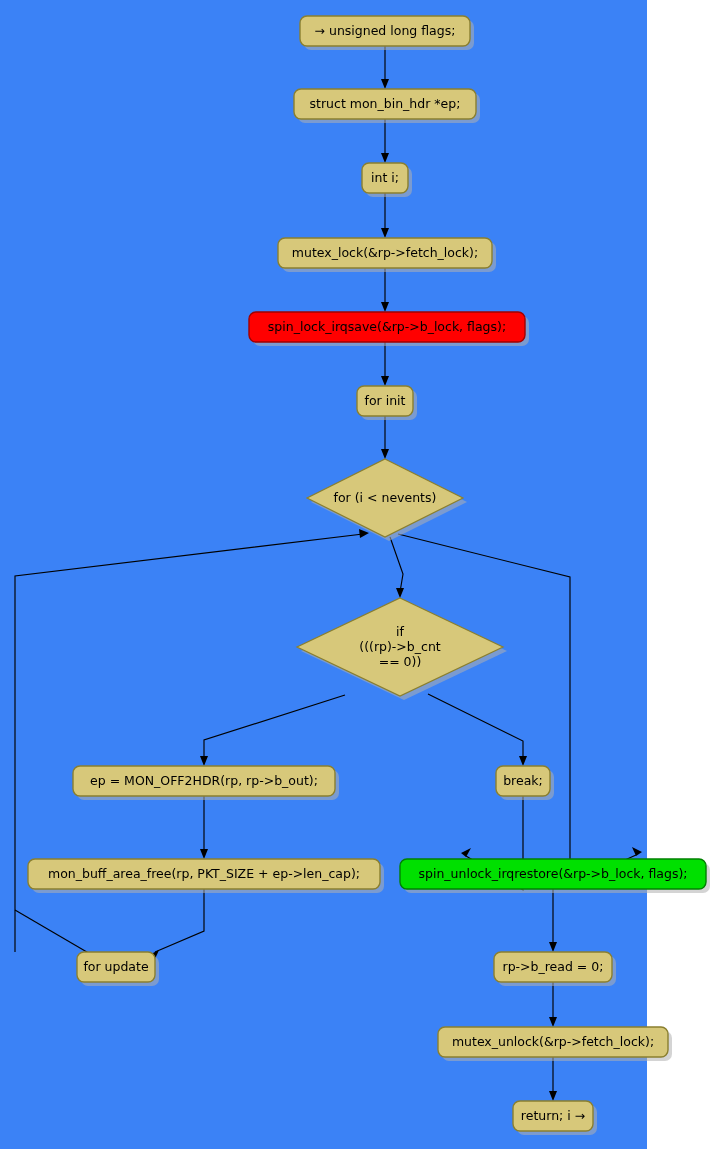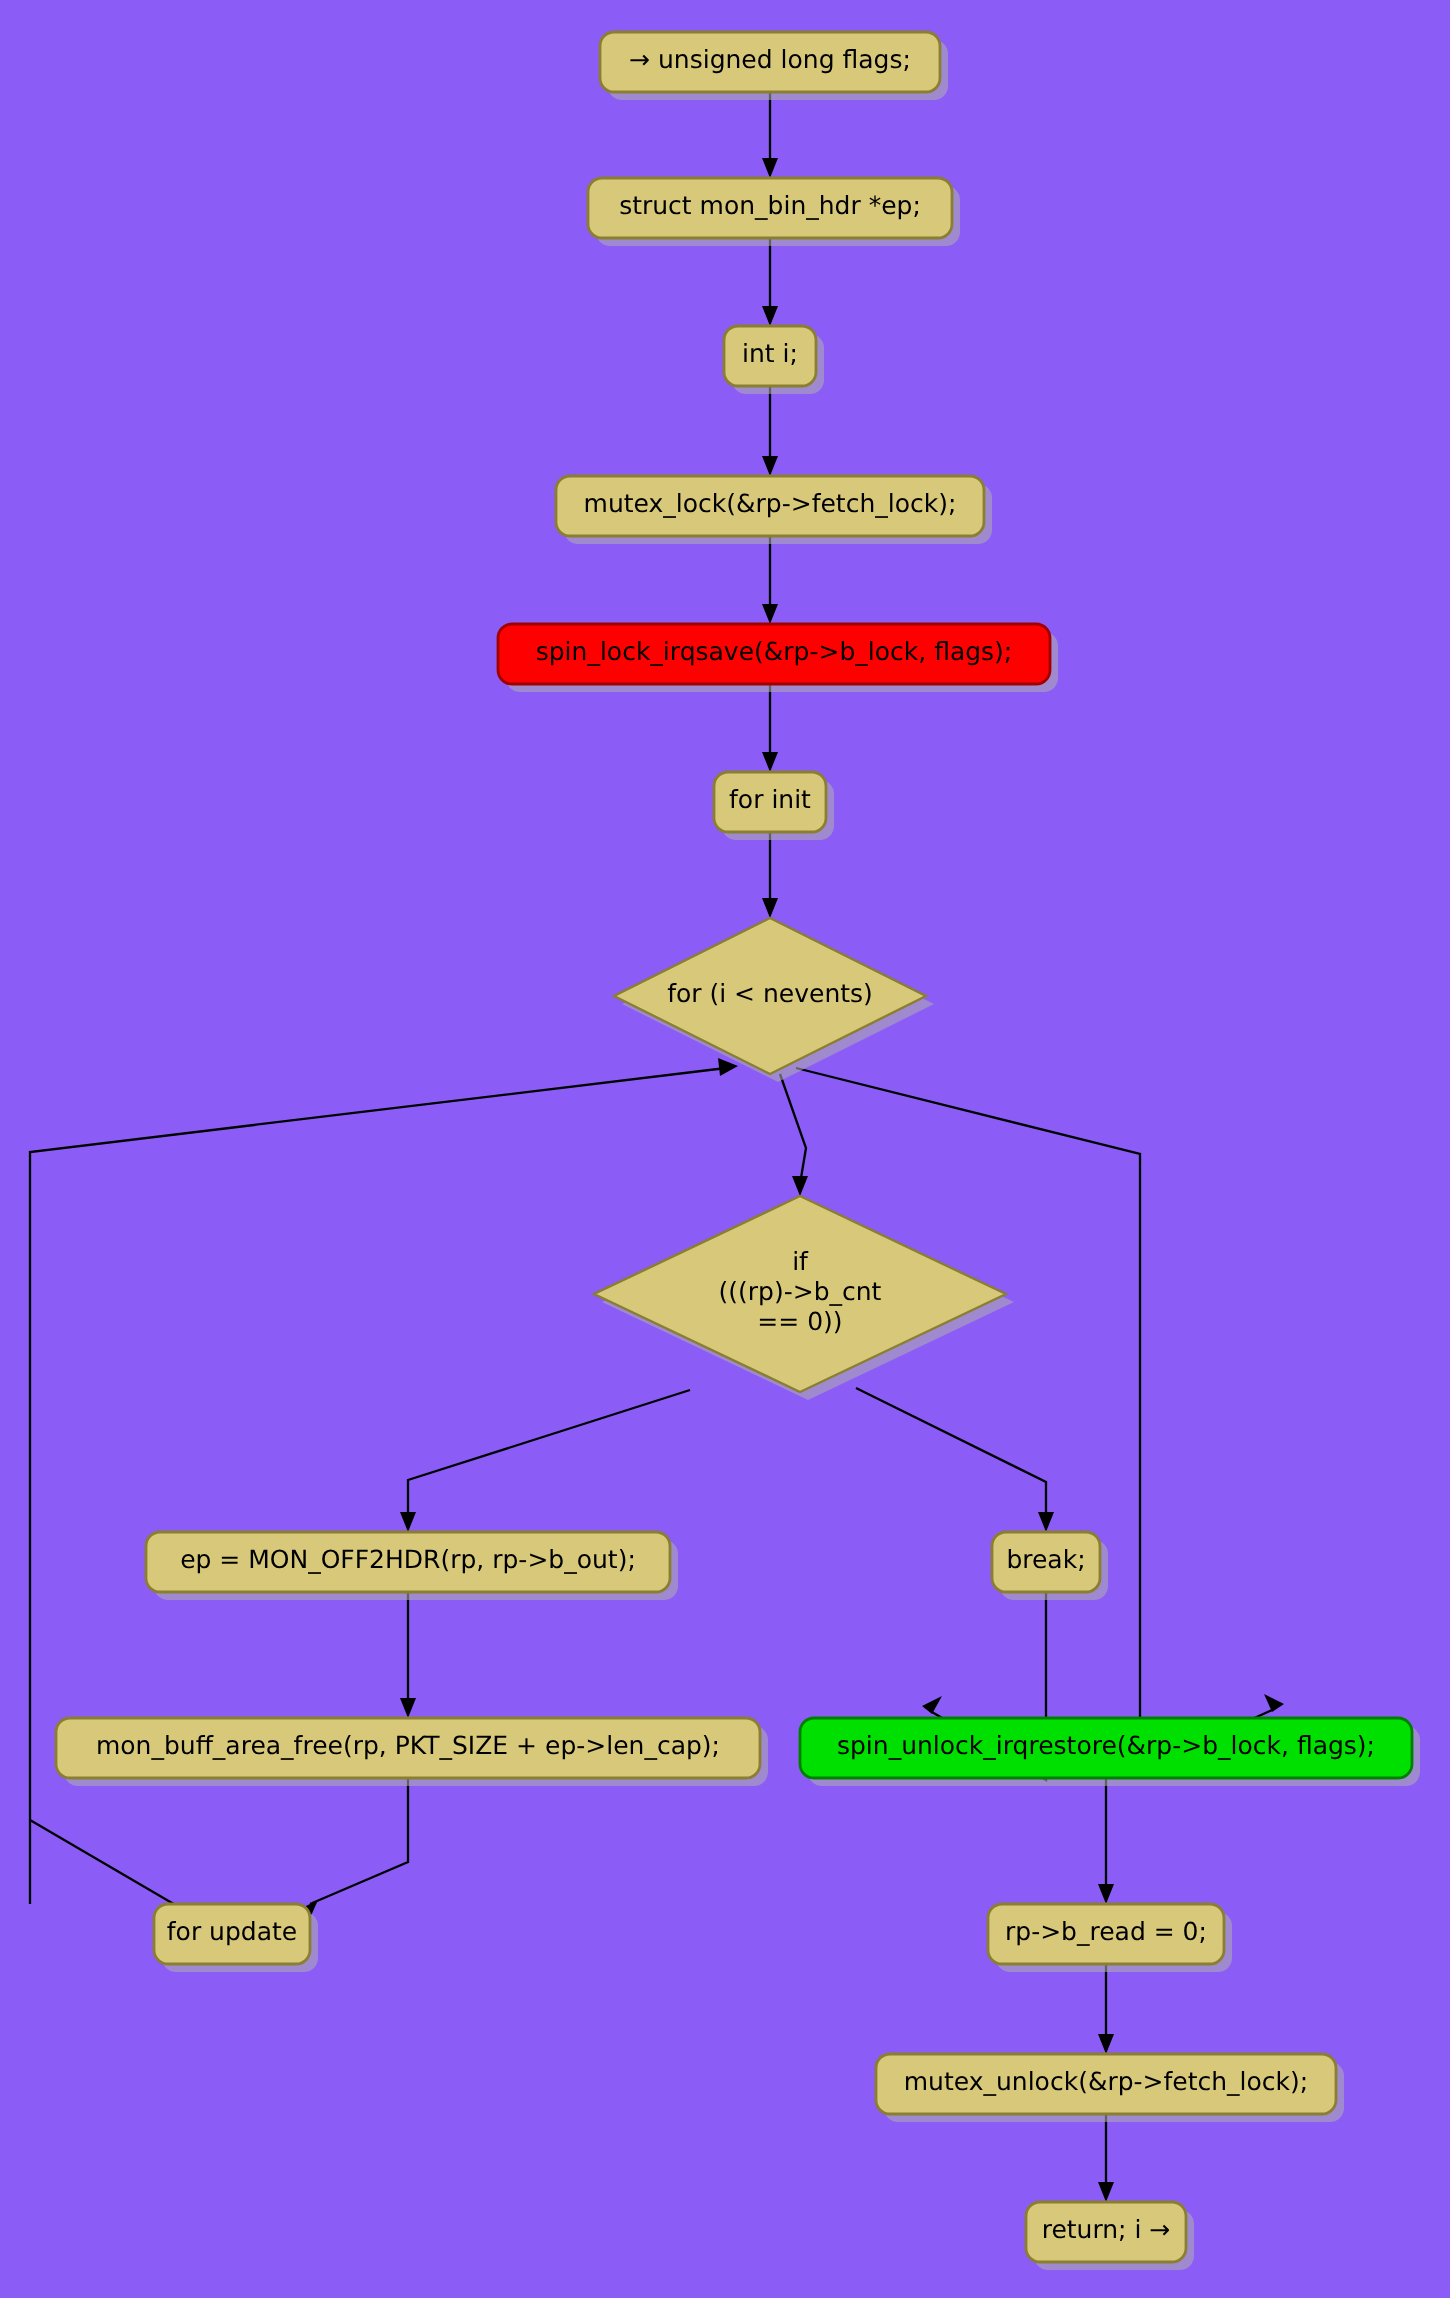--- a/index.html
+++ b/index.html
@@ -9,23 +9,23 @@
     background: #ffffff;
   }
   body {
     width: 725px;
     height: 1149px;
     font-family: "DejaVu Sans", "Liberation Sans", sans-serif;
     overflow: hidden;
   }
   #cfg-root {
     position: relative;
-    width: 725px;
+    width: 647px;
     height: 1149px;
-    background: #8b5cf6;
+    background: #3b82f6;
   }
   svg#cfg-canvas {
     position: absolute;
     left: 0;
     top: 0;
     width: 725px;
     height: 1149px;
     display: block;
   }
   .node-text {

